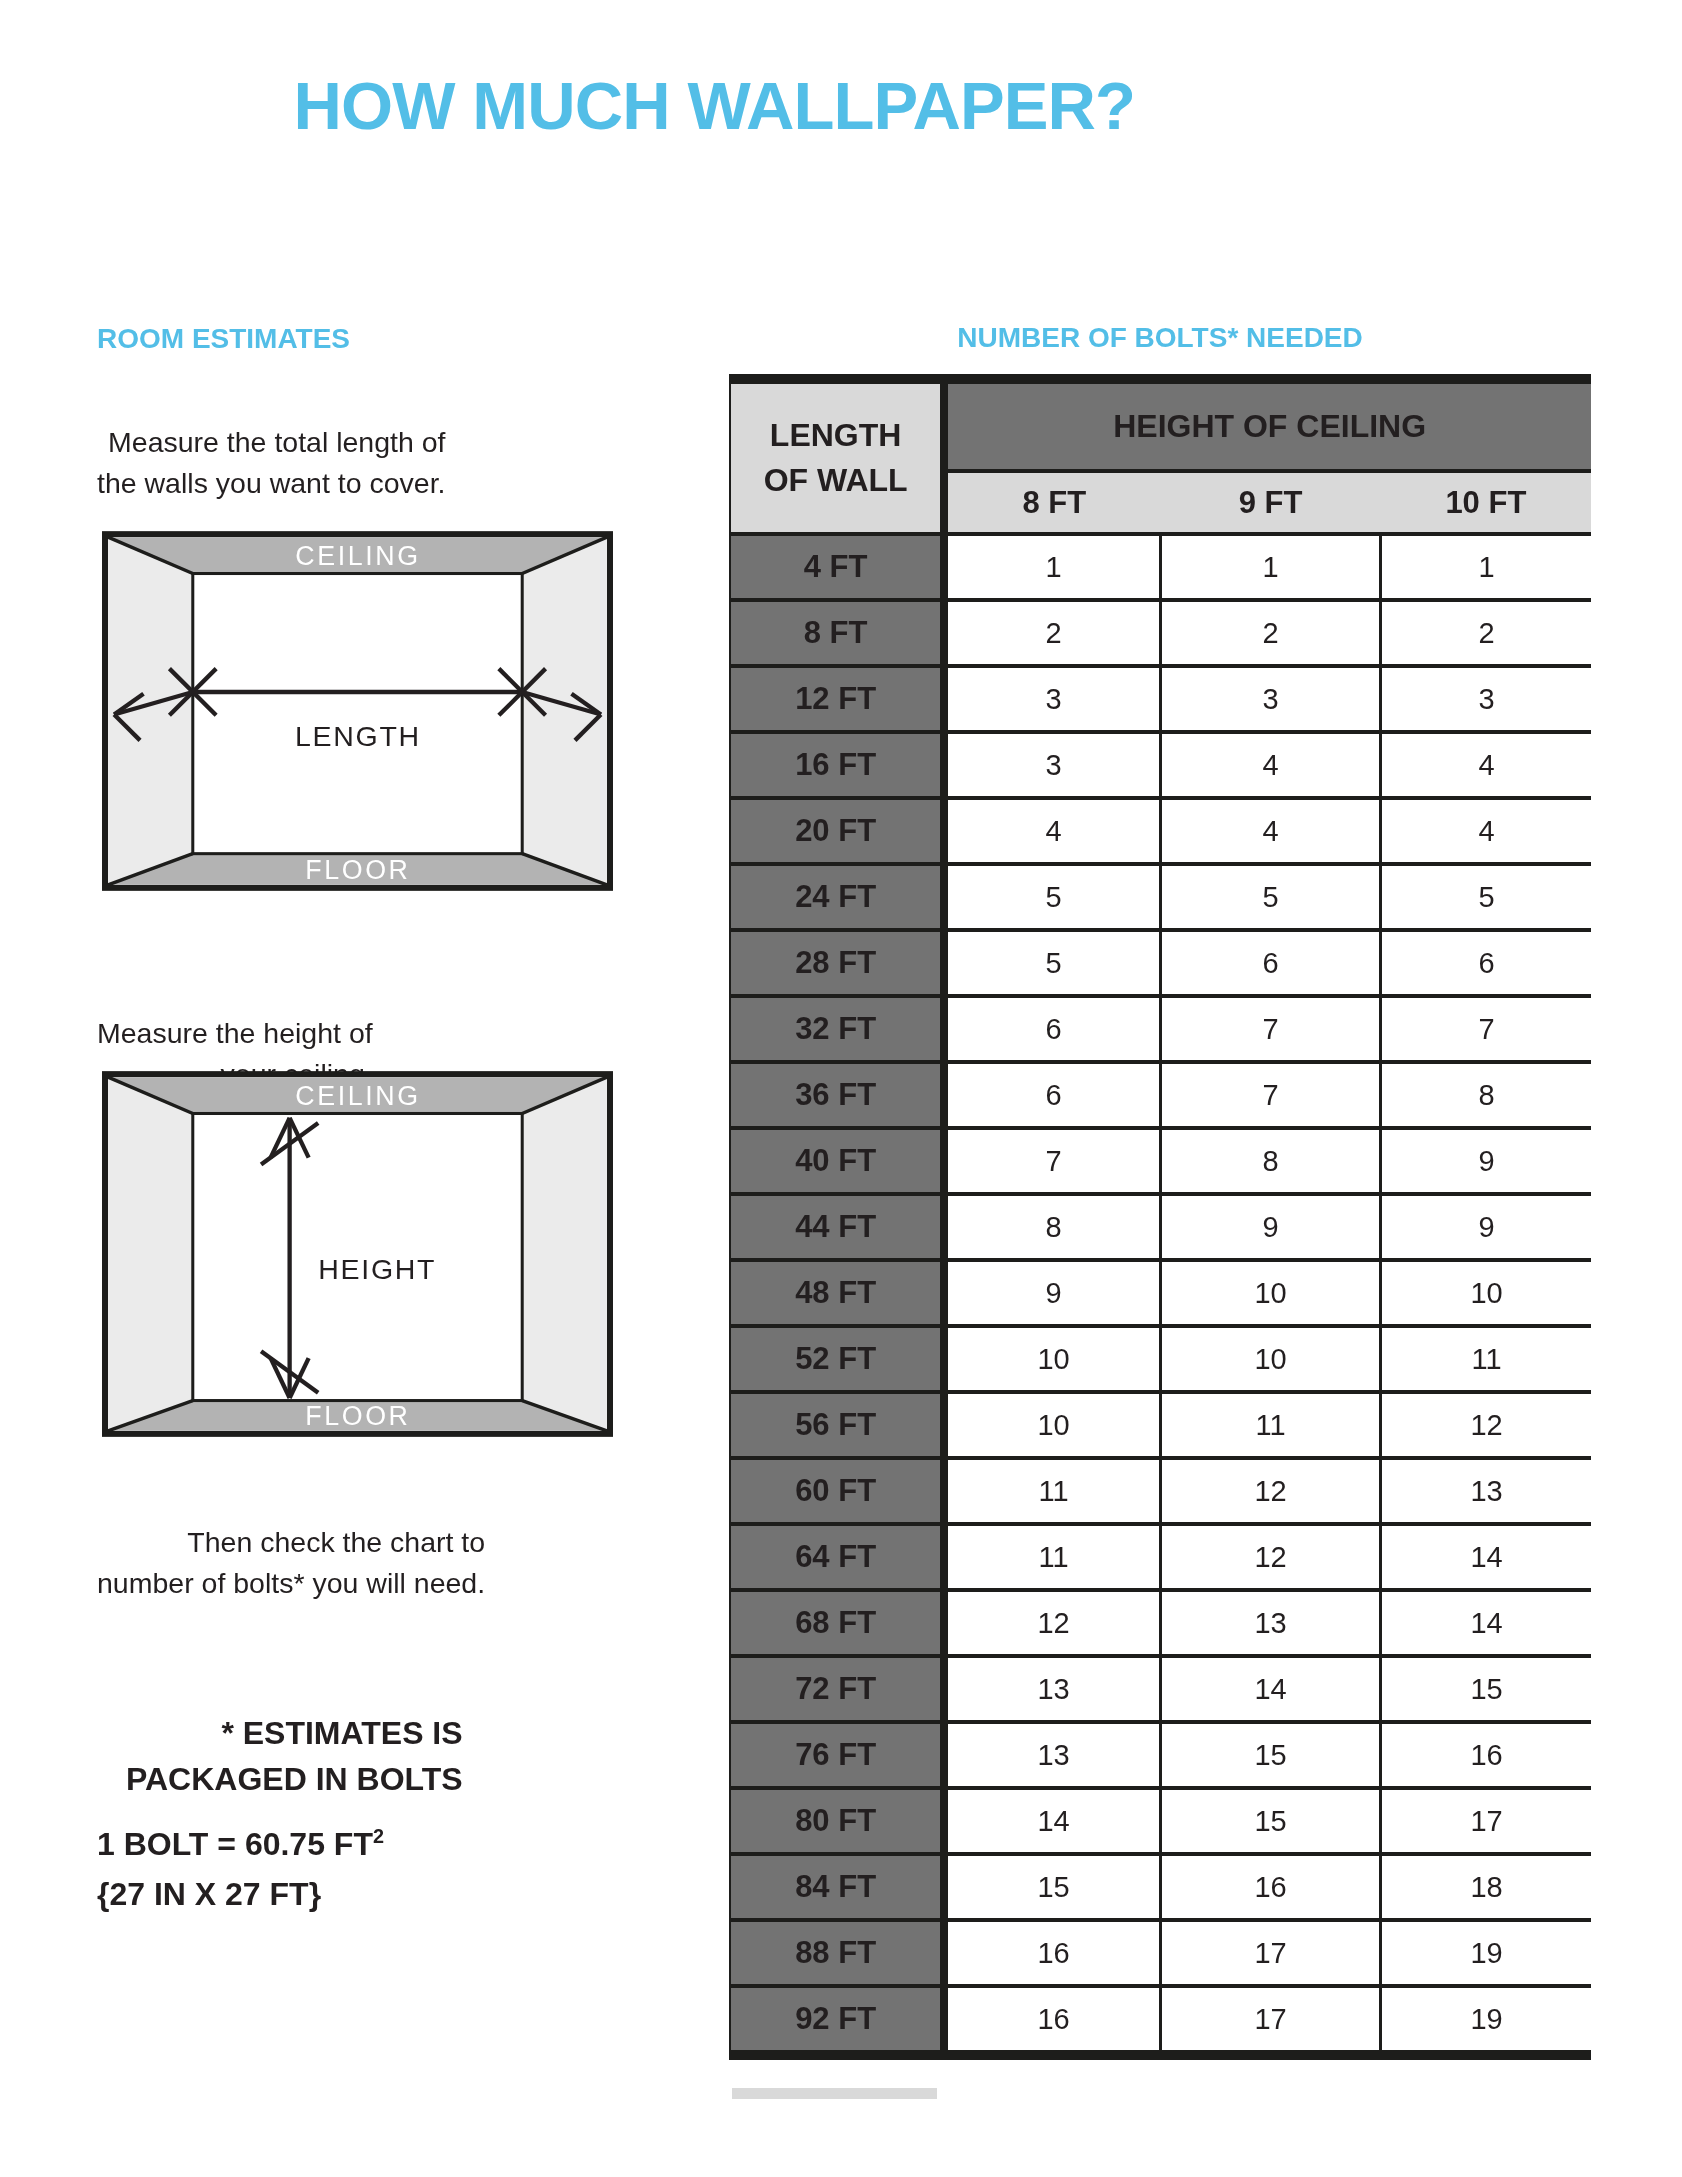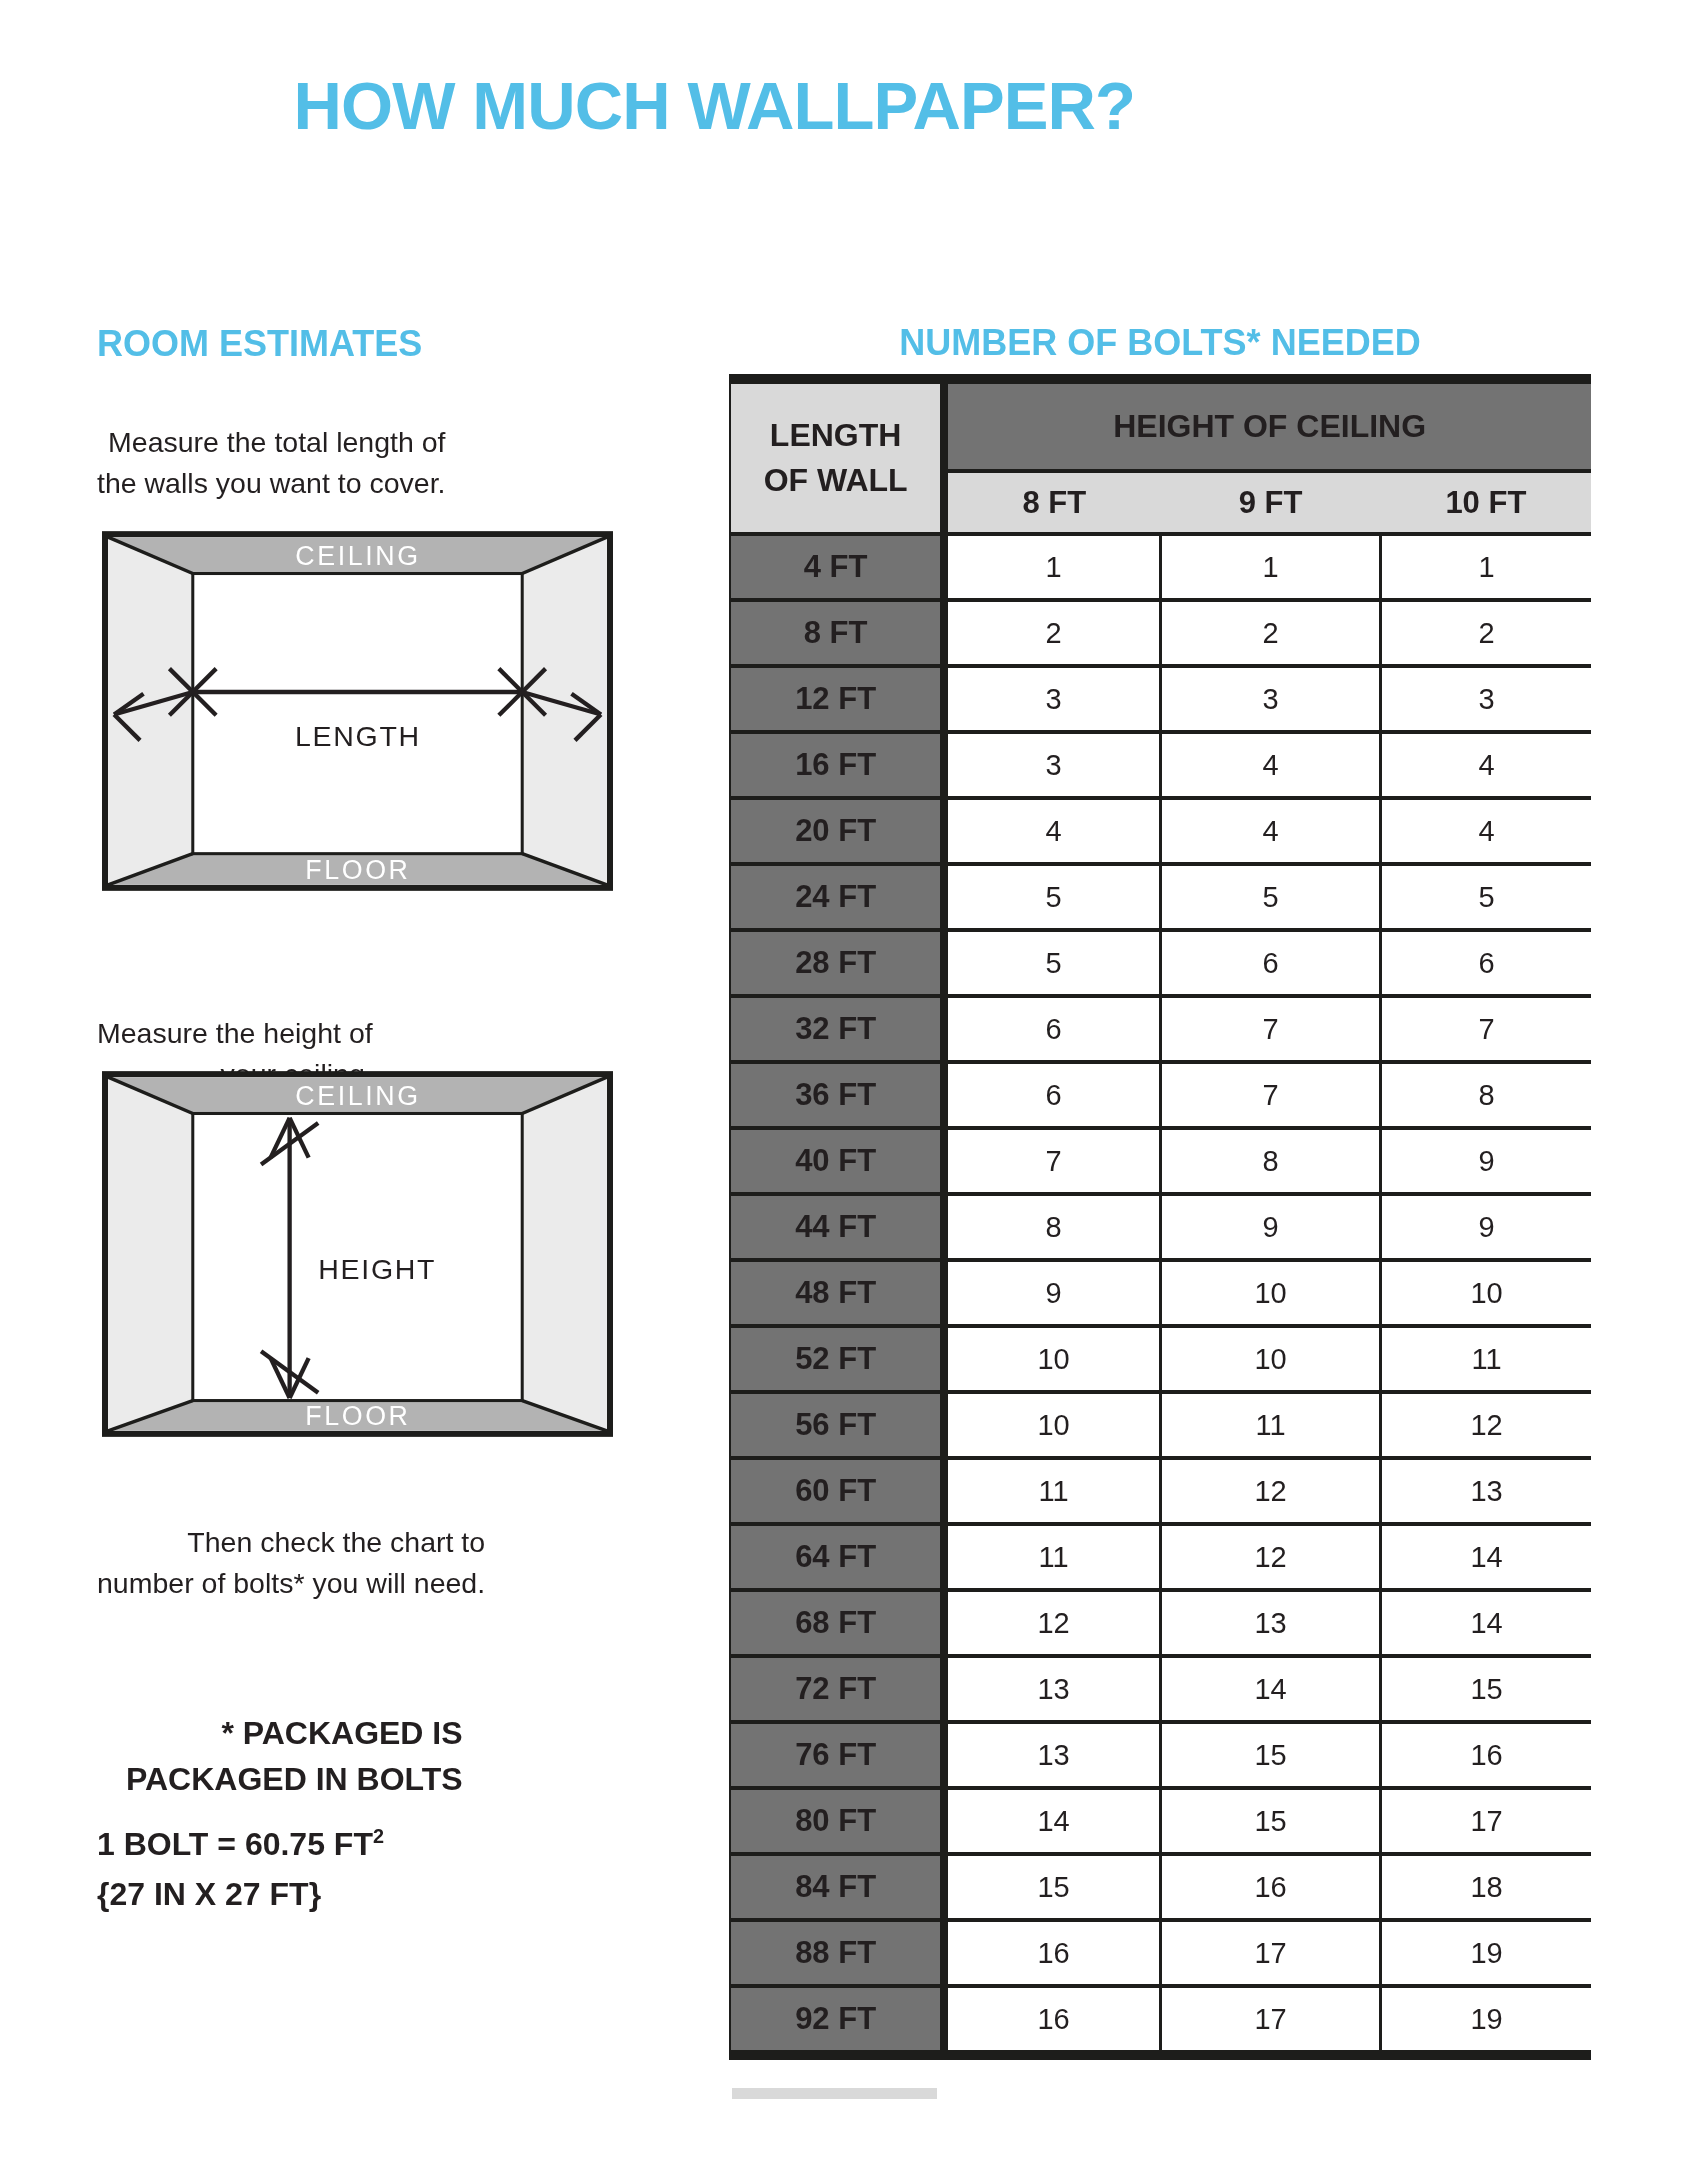--- a/index.html
+++ b/index.html
@@ -7,21 +7,21 @@
     width:1683px;height:2177px;position:relative;background:#ffffff;
     font-family:"Liberation Sans","DejaVu Sans",sans-serif;color:#231f20;
     overflow:hidden;
   }
   .abs{position:absolute;text-align:right;}
   .page-title{
     left:97px;top:67px;width:1038px;
     font-size:67px;font-weight:700;letter-spacing:-0.9px;color:#53bee7;
   }
   .sec-head{
-    font-size:36px;font-weight:700;color:#53bee7;letter-spacing:0;
+    font-size:28px;font-weight:700;color:#53bee7;letter-spacing:0;
   }
   .room-est{left:97px;top:323px;}
   .table-head{left:729px;top:322px;width:862px;text-align:center;}
   .body-text{
     font-size:28.5px;line-height:41px;color:#231f20;margin-top:38px;
   }
   .para1{left:97px;top:384px;}
   .para2{left:97px;top:975px;}
   .para3{left:97px;top:1484px;}
   .footnote{
@@ -144,21 +144,21 @@
   <text x="296" y="409" text-anchor="middle" font-size="31" letter-spacing="3" fill="#ffffff">FLOOR</text>
   <text x="250" y="240" text-anchor="start" font-size="33" letter-spacing="2" fill="#231f20">HEIGHT</text>
 </svg>
 
 <div class="abs body-text para3">
   <div>Then check the chart to</div>
   <div>number of bolts* you will need.</div>
 </div>
 
 <div class="abs footnote">
-  <div>* PACKAGED IS</div>
+  <div>* ESTIMATES IS</div>
   <div class="indent">PACKAGED IN BOLTS</div>
 </div>
 
 <div class="abs bolt-eq">
   <span>1 BOLT = 60.75 FT</span><sup>2</sup>
 </div>
 
 <div class="abs bolt-dims">{27 IN X 27 FT}</div>
 
 <table class="bolts">

